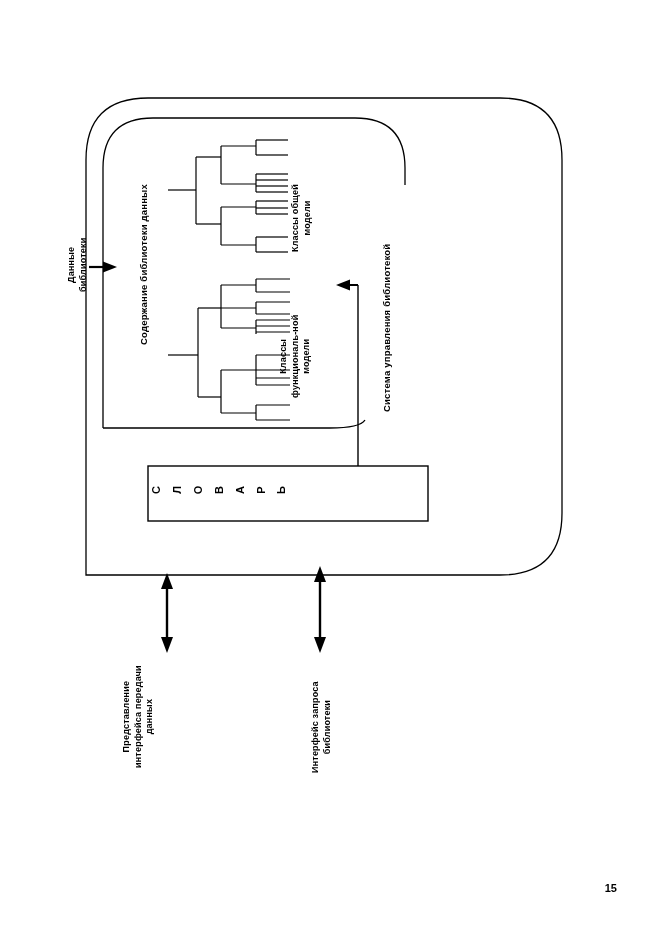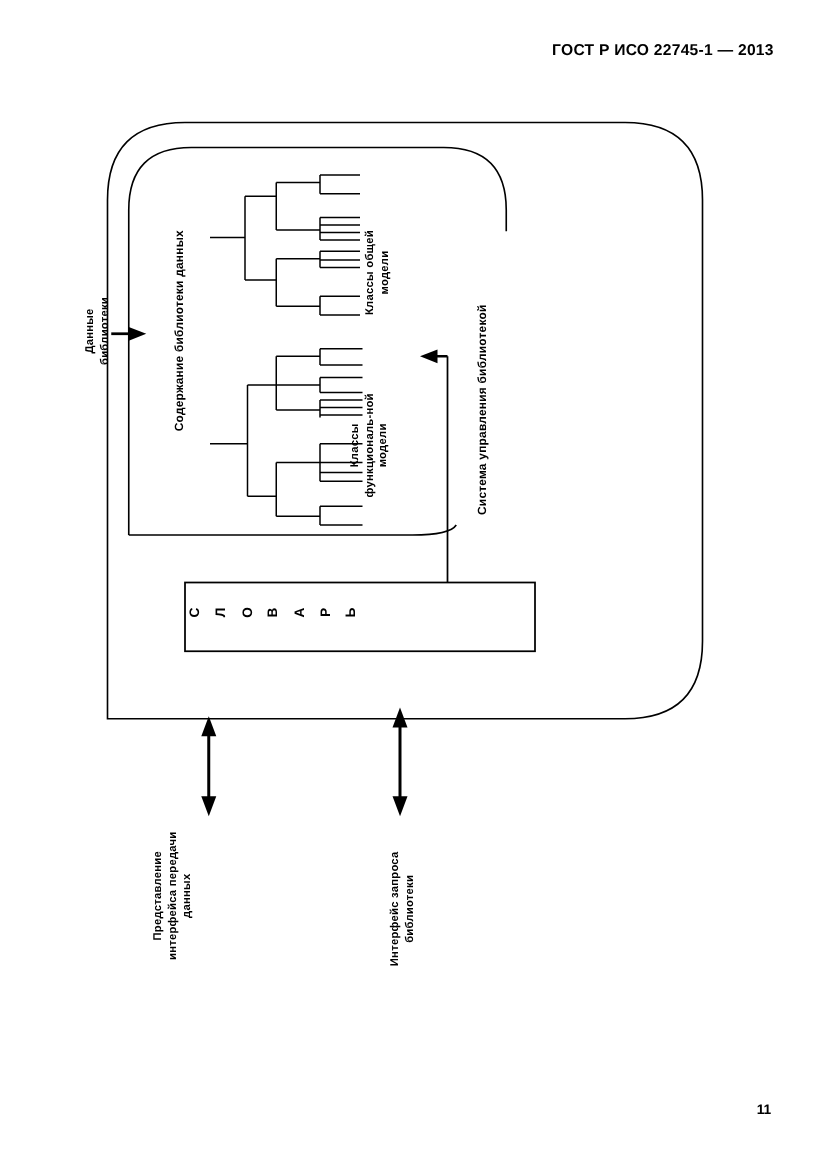--- a/index.html
+++ b/index.html
@@ -78,21 +78,20 @@
     transform: rotate(-90deg);
     font-size: 11px;
     font-weight: bold;
   }
 </style>
 </head>
 <body>
 
 <div class="page">
 
-  <div class="doc-header">ГОСТ Р ИСО 22745-1 — 2013</div>
 
   <svg class="figure" viewBox="0 0 661 935">
     <g fill="none" stroke="#000000" stroke-width="1.3" stroke-linecap="butt">
 
       <path d="M 86 575
                L 86 160
                Q 86 98 148 98
                L 500 98
                Q 562 98 562 160
                L 562 513
@@ -246,15 +245,15 @@
   <div class="slovar-letters" style="left:152px; top:484px;">
     <span>С</span>
     <span>Л</span>
     <span>О</span>
     <span>В</span>
     <span>А</span>
     <span>Р</span>
     <span>Ь</span>
   </div>
 
-  <div class="page-number">11</div>
+  <div class="page-number">15</div>
 
 </div>
 
 </body></html>

